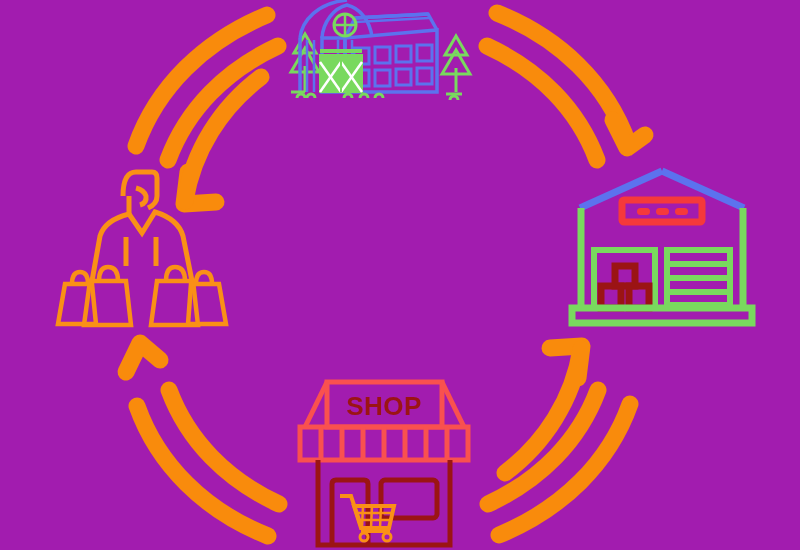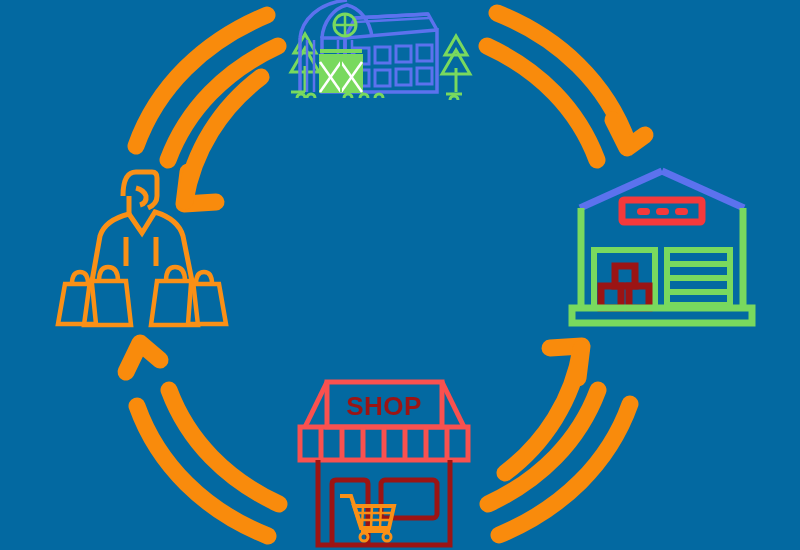--- a/index.html
+++ b/index.html
@@ -11,21 +11,21 @@
   body {
     width: 800px;
     height: 550px;
     overflow: hidden;
     font-family: "Liberation Sans", sans-serif;
   }
   #diagram-root {
     position: relative;
     width: 800px;
     height: 550px;
-    background: #0369a1;
+    background: #a21caf;
   }
   #diagram-svg {
     display: block;
     width: 800px;
     height: 550px;
   }
   .cycle-arrow {
     fill: none;
     stroke-linecap: round;
     stroke-linejoin: round;

